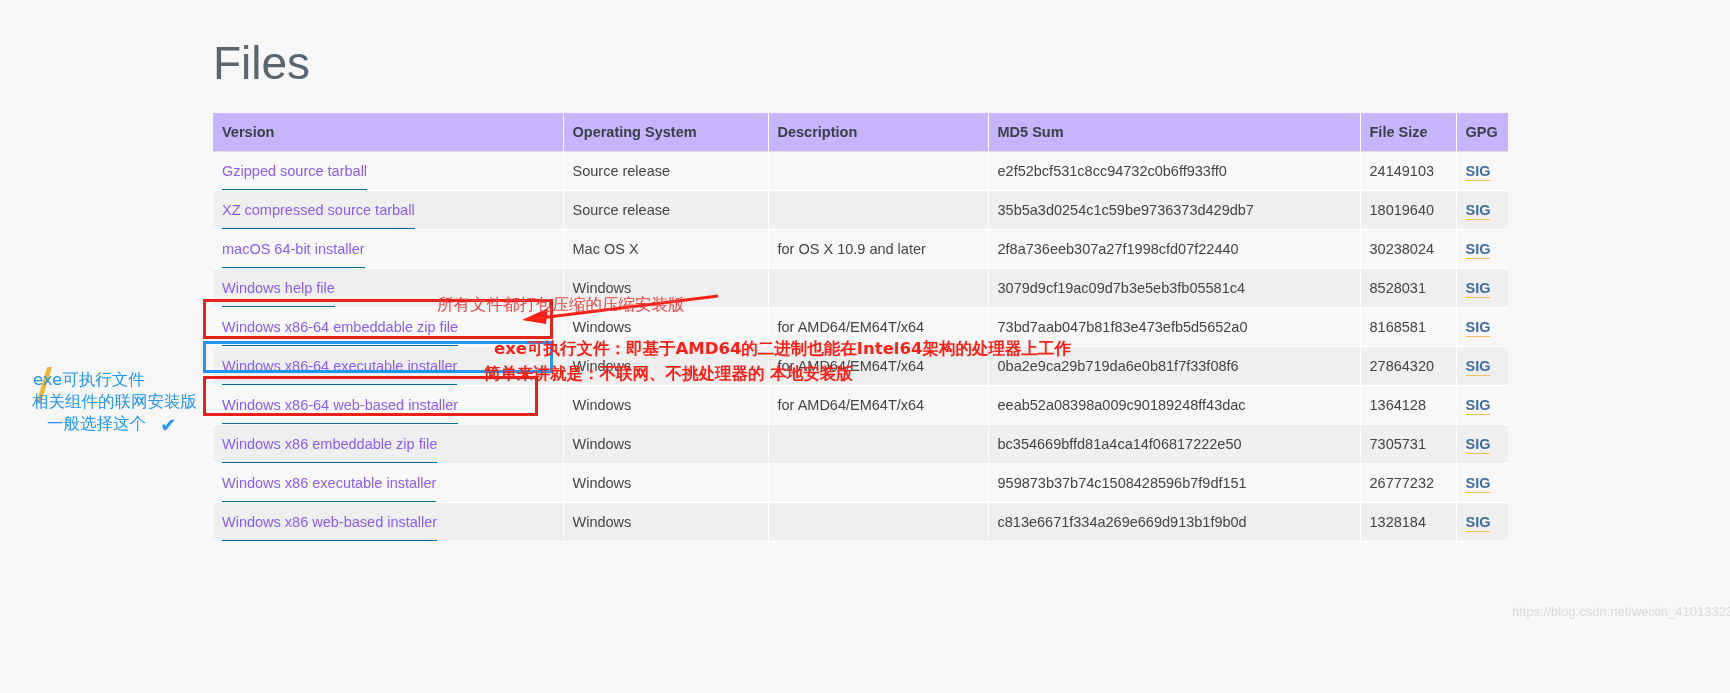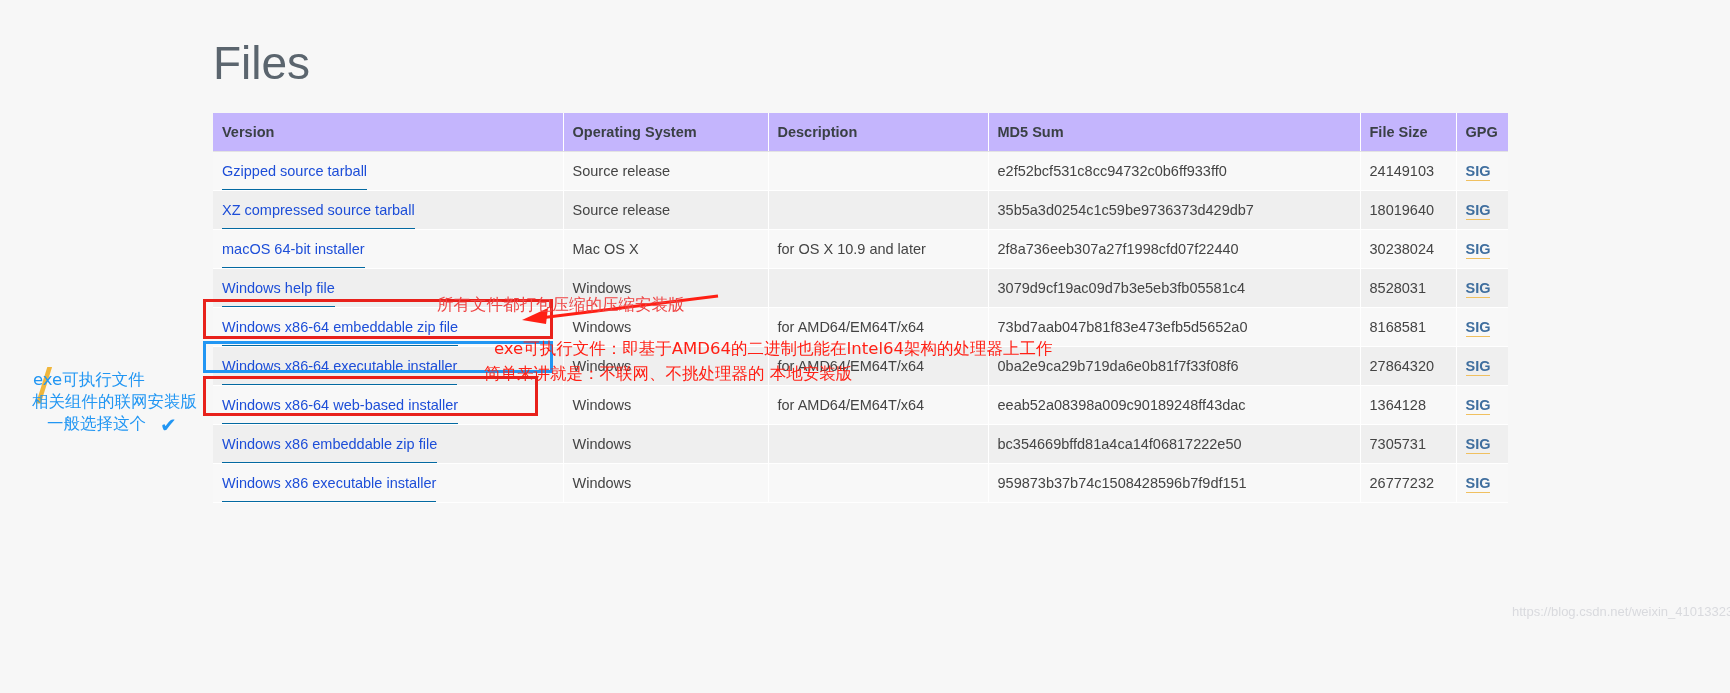--- a/index.html
+++ b/index.html
@@ -70,21 +70,21 @@
   table.files tbody tr:nth-child(even) td { background: #efefef; }
 
   .col-version { width: 350px; }
   .col-os      { width: 205px; }
   .col-desc    { width: 220px; }
   .col-md5     { width: 372px; }
   .col-size    { width: 96px; }
   .col-gpg     { width: 52px; }
 
   a.flink {
-    color: #1d4ed8;
+    color: #8b5cf6;
     text-decoration: none;
     border-bottom: 3px solid #0369a1;
     padding-bottom: 10px;
   }
   a.giglink {
     color: #3f6e9e;
     text-decoration: none;
     border-bottom: 1px solid #f0c060;
     padding-bottom: 1px;
   }
@@ -95,21 +95,21 @@
     box-sizing: border-box;
     pointer-events: none;
   }
   .box-red  { border: 3px solid #e8211b; }
   .box-blue { border: 3px solid #2196f3; }
 
   .anno-red-text {
     position: absolute;
     color: #ff1f14;
     font-size: 16.5px;
-    font-weight: normal;
+    font-weight: bold;
     white-space: nowrap;
     font-family: "DejaVu Sans", sans-serif;
   }
   .anno-blue-text {
     position: absolute;
     color: #2196f3;
     font-size: 16.5px;
     white-space: nowrap;
     font-family: "DejaVu Sans", sans-serif;
   }
@@ -227,20 +227,28 @@
           <td><a class="giglink" href="#">SIG</a></td>
         </tr>
         <tr>
           <td><a class="flink" href="#">Windows x86 executable installer</a></td>
           <td>Windows</td>
           <td></td>
           <td>959873b37b74c1508428596b7f9df151</td>
           <td>26777232</td>
           <td><a class="giglink" href="#">SIG</a></td>
         </tr>
+        <tr>
+          <td><a class="flink" href="#">Windows x86 web-based installer</a></td>
+          <td>Windows</td>
+          <td></td>
+          <td>c813e6671f334a269e669d913b1f9b0d</td>
+          <td>1328184</td>
+          <td><a class="giglink" href="#">SIG</a></td>
+        </tr>
       </tbody>
   </table>
 </div>
 
 <div class="anno-box box-red" style="left:203px; top:299px; width:350px; height:40px;"></div>
 
 <svg class="anno-box" style="left:480px; top:290px; width:250px; height:45px;" viewBox="0 0 250 45">
   <g stroke="#ff1f14" stroke-width="3" fill="none">
     <path d="M 238 6 L 60 28"></path>
   </g>

